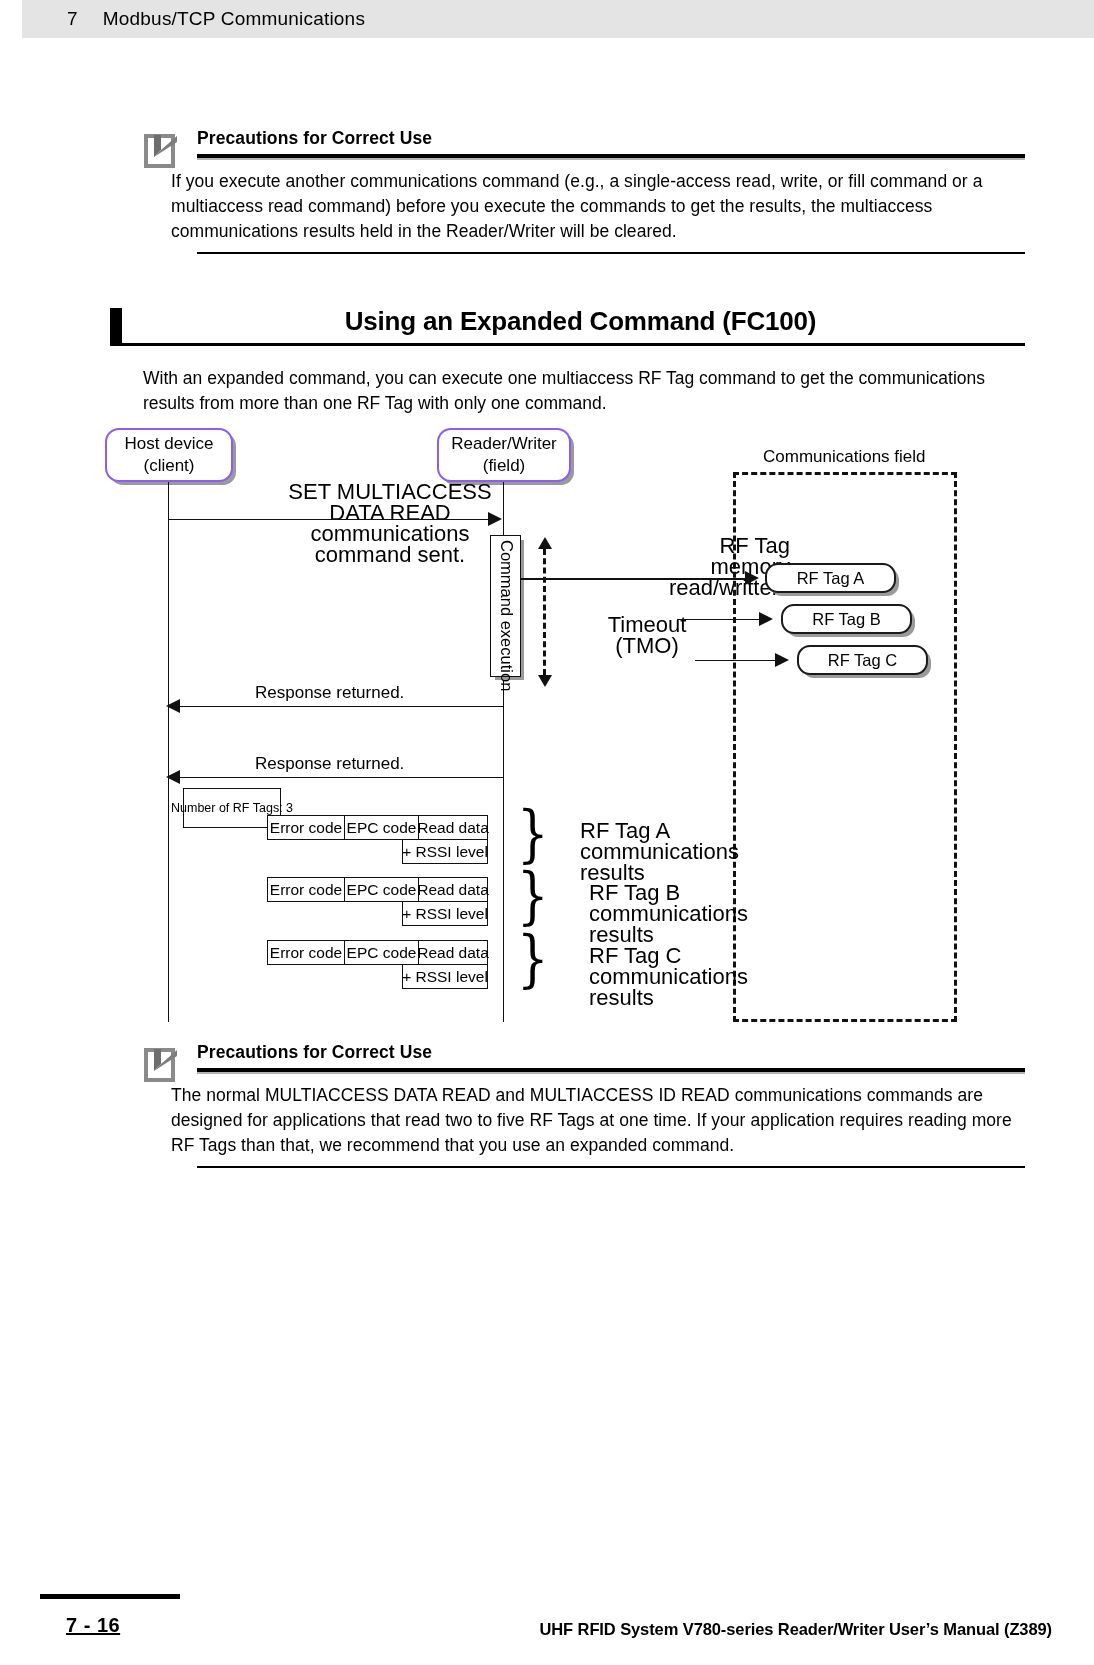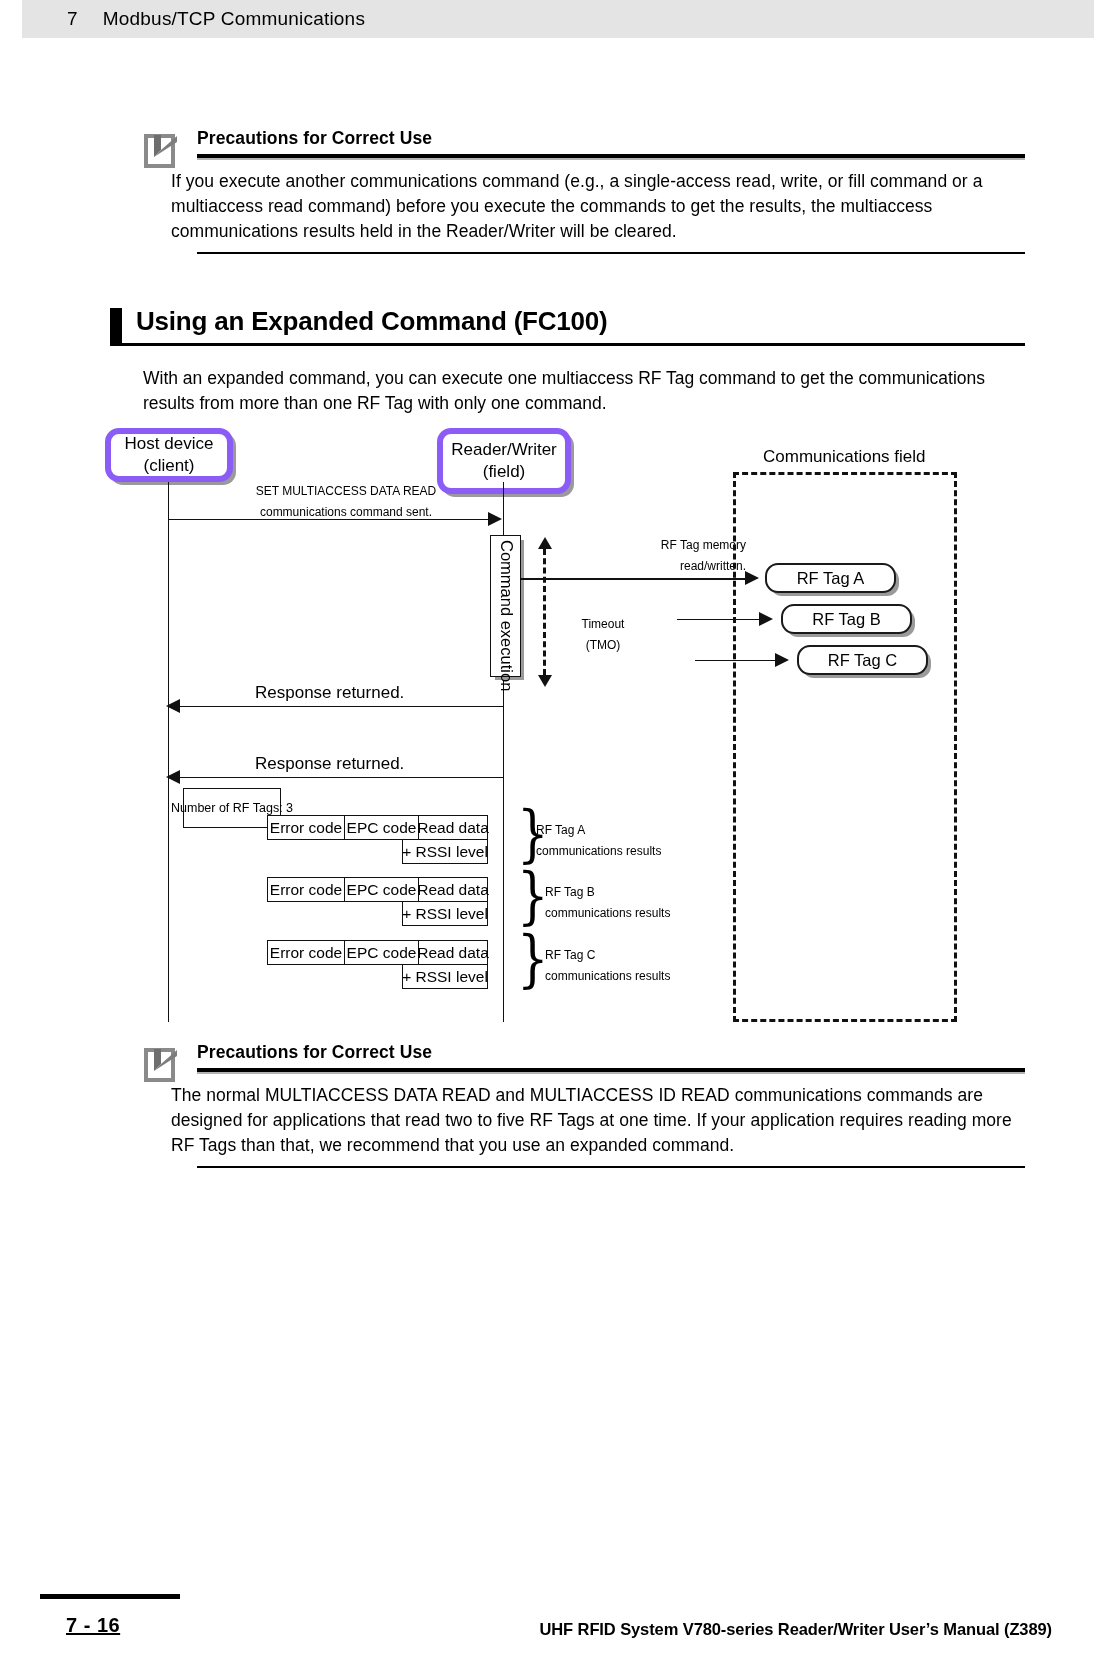--- a/index.html
+++ b/index.html
@@ -49,21 +49,21 @@
   }
   .prec-rule-bottom{
     margin-left:54px;
     margin-top:8px;
     border-top:2px solid #000;
     height:2px;
   }
 
   
   .section-head{
-    position:absolute; left:110px; top:306px; width:915px;
+    position:absolute; left:110px; top:306px; width:915px;text-align:center;
   }
   .section-head .bar{
     position:absolute; left:0; top:2px; width:12px; height:36px; background:#000;
   }
   .section-head .txt{
     margin-left:26px; font-size:26px; font-weight:bold; letter-spacing:-.2px;
     padding-bottom:5px;
   }
   .section-head .uline{
     border-top:3px solid #000; margin-top:1px;
@@ -73,21 +73,21 @@
     position:absolute; left:143px; top:366px; width:885px;
     font-size:17.5px; line-height:25px;
   }
 
   
   .diagram{ position:absolute; left:0; top:0; width:1094px; height:1665px; pointer-events:none; }
   .diagram > *{ pointer-events:auto; }
 
   .rbox{
     position:absolute;
-    border:6px solid #8b5cf6;
+    border:2px solid #8b5cf6;
     border-radius:14px;
     background:#fff;
     box-shadow:4px 4px 0 -1px #9a9a9a;
     display:flex; flex-direction:column; align-items:center; justify-content:center;
     font-size:17px; line-height:22px; text-align:center;
   }
   .tagbox{
     position:absolute;
     border:2px solid #1a1a1a;
     border-radius:13px;
@@ -130,21 +130,21 @@
     box-shadow:4px 4px 0 -1px #9a9a9a;
   }
   .exec-label{
     position:absolute;
     font-size:16.5px; white-space:nowrap;
     transform-origin: left top;
     transform: rotate(90deg);
   }
 
   .lbl{ position:absolute; font-size:17px; line-height:22px; white-space:nowrap; }
-  .lbl-c{ position:absolute; font-size:12px; line-height:21px; text-align:center; }
+  .lbl-c{ position:absolute; font-size:22px; line-height:21px; text-align:center;margin-left:44px; }
 
   .commfield{
     position:absolute;
     border:3px dashed #111;
     background:transparent;
   }
 
   .cell{
     position:absolute;
     border:1.6px solid #111; background:#fff;
@@ -208,21 +208,21 @@
 
 <div class="intro">With an expanded command, you can execute one multiaccess RF Tag command to get the communications results from more than one RF Tag with only one command.</div>
 
 <div class="diagram">
 
   <div class="rbox" style="left:105px; top:428px; width:128px; height:54px;">
     <span>Host device</span>
     <span>(client)</span>
   </div>
 
-  <div class="rbox" style="left:437px; top:428px; width:134px; height:66px;">
+  <div class="rbox" style="left:437px; top:428px; width:134px; height:54px;">
     <span>Reader/Writer</span>
     <span>(field)</span>
   </div>
 
   <div class="lifeline" style="left:168px; top:482px; height:540px;"></div>
   <div class="lifeline" style="left:503px; top:482px; height:540px;"></div>
 
   <div class="lbl-c" style="left:216px; top:481px; width:260px;">
     <span>SET MULTIACCESS DATA READ</span><br>
     <span>communications command sent.</span>

